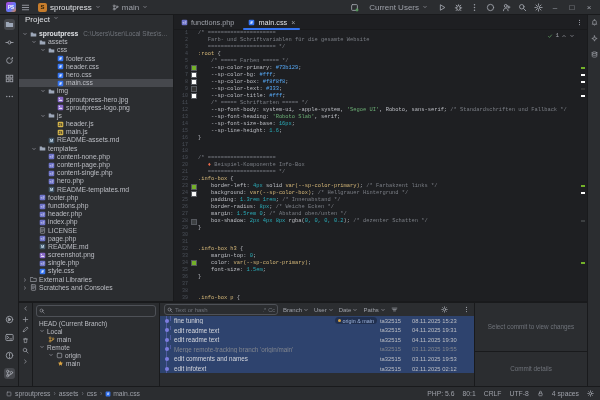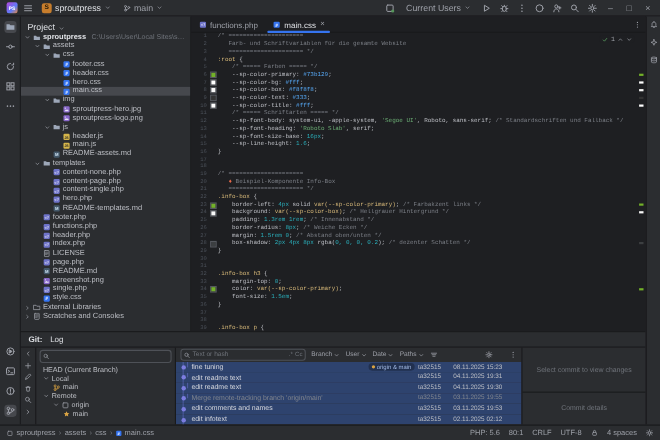--- a/index.html
+++ b/index.html
@@ -29,21 +29,21 @@
   .ls-bottom{margin-top:auto;display:flex;flex-direction:column;gap:7px;align-items:center;padding-bottom:3px}
   .ls-ic{display:flex;padding:1px;border-radius:3px}
   .ls-ic.active{background:#46484d}
   .rightstrip{width:12px;background:#2b2d30;border-left:1px solid #191a1c;display:flex;flex-direction:column;
     align-items:center;padding:4px 0;gap:9px;flex:none}
   .content{flex:1;display:flex;flex-direction:column;min-width:0}
   .toprow{flex:1;display:flex;min-height:0}
 
   
   .project-panel{width:154px;background:#2b2d30;border-right:1px solid #191a1c;display:flex;flex-direction:column;flex:none}
-  .pp-header{height:14px;display:flex;align-items:flex-end;gap:3px;padding:0 6px;font-size:8px;color:#dfe1e5;flex:none}
+  .pp-header{height:14px;display:flex;align-items:flex-start;gap:3px;padding:0 6px;font-size:8px;color:#dfe1e5;flex:none}
   .ptree{flex:1;overflow:hidden;font-size:6.8px;padding-top:1px}
   .trow{height:8.2px;line-height:8.2px;display:flex;align-items:center;gap:2px;white-space:nowrap;overflow:hidden;padding-right:2px}
   .trow.sel{background:#46484d}
   .trow .chev{width:6px;height:6px;flex:none;display:inline-flex;color:#9da0a8}
   .tlabel{color:#bcbec4}
   .tlabel.b{color:#dfe1e5;font-weight:bold}
   .tsuffix{color:#6f737a;margin-left:3px;overflow:hidden;text-overflow:ellipsis;font-size:6.4px}
 
   
   .editor-col{flex:1;display:flex;flex-direction:column;min-width:0;background:#1e1f22}
@@ -756,24 +756,20 @@
                   <svg viewBox="0 0 10 10" fill="none" stroke="currentColor" stroke-width="1" stroke-linecap="round">
                     <path d="M2.8 3.8L5 6.2 7.2 3.8"></path>
                   </svg>
                 </span>
             </div>
           </div>
         </div>
       </div>
 
       <div class="gitpanel">
-        <div class="git-header">
-          <span class="git-title">Git:</span>
-          <span class="git-tab">Log</span>
-        </div>
         <div class="git-body">
           <div class="minibar">
             <span class="ic s7" id="i-chevleft">
                 <svg viewBox="0 0 10 10" fill="none" stroke="currentColor" stroke-width="1" stroke-linecap="round">
                   <path d="M6.2 2.8L3.8 5 6.2 7.2"></path>
                 </svg>
               </span>
             <span class="ic s7" id="i-plus">
                 <svg viewBox="0 0 10 10" fill="none" stroke="currentColor" stroke-width="1" stroke-linecap="round">
                   <path d="M5 1.8v6.4M1.8 5h6.4"></path>

